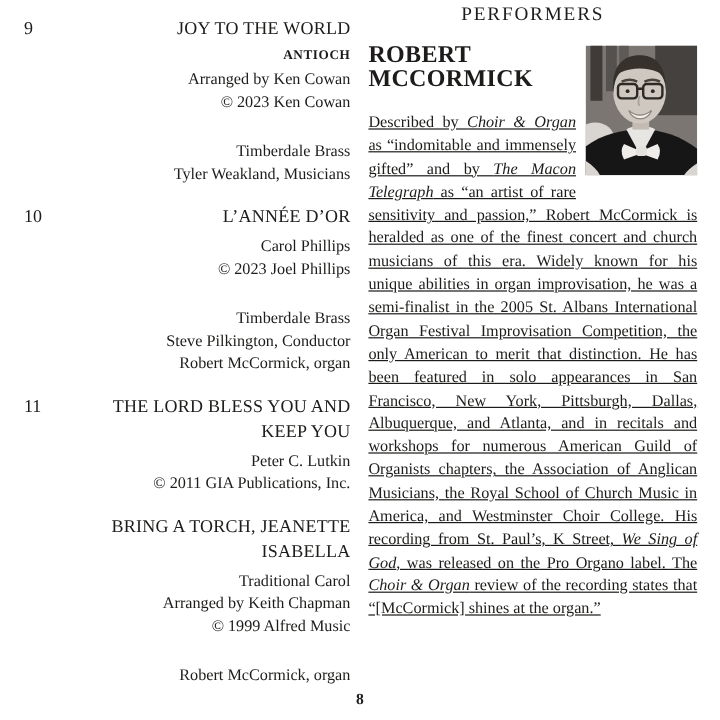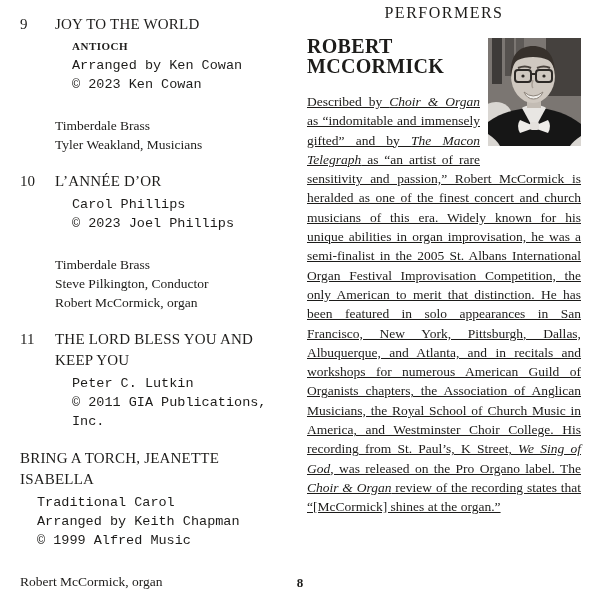--- a/index.html
+++ b/index.html
@@ -4,24 +4,24 @@
 <style>
   html,body { margin:0; padding:0; background:#ffffff; }
   .sheet {
     position:relative; width:600px; height:600px; background:#ffffff;
     color:#1d1c1a; font-family:"Liberation Serif", serif; overflow:hidden;
   }
   
   .left-col { position:absolute; left:20px; top:14px; width:272px; }
   .track { display:flex; margin-bottom:17px; }
   .track-num { width:35px; flex:0 0 35px; font-size:15px; line-height:21px; }
-  .track-body { flex:1; }
+  .track-body { flex:1;text-align:right; }
   .track-title { font-size:15px; line-height:21px; letter-spacing:.2px; margin-bottom:3px; }
   .tune { font-weight:bold; font-size:11px; letter-spacing:.5px; line-height:16px; margin:1px 0 2px 17px; }
-  .credit { font-size:13.5px; line-height:19px; margin-left:17px;font-family:Liberation Mono, monospace; }
+  .credit { font-size:13.5px; line-height:19px; margin-left:17px; }
   .perf-group { margin-top:22px; }
   .perf-line { font-size:13.5px; line-height:19px; }
   
   .right-col { position:absolute; left:307px; top:2px; width:274px; }
   .col-heading { font-size:16px; letter-spacing:1.5px; line-height:21px; text-align:center; margin:0 0 13px 0; font-weight:normal; }
   .photo { float:right; width:93px; height:108px; margin:2px 0 4px 8px; display:block; }
   .performer-name { font-size:20px; line-height:20px; letter-spacing:.3px; font-weight:bold; margin:0; }
   .bio { font-size:13.5px; line-height:19.3px; text-align:justify; margin-top:16px;text-decoration:underline; }
   .bio .it { font-style:italic; }
   

